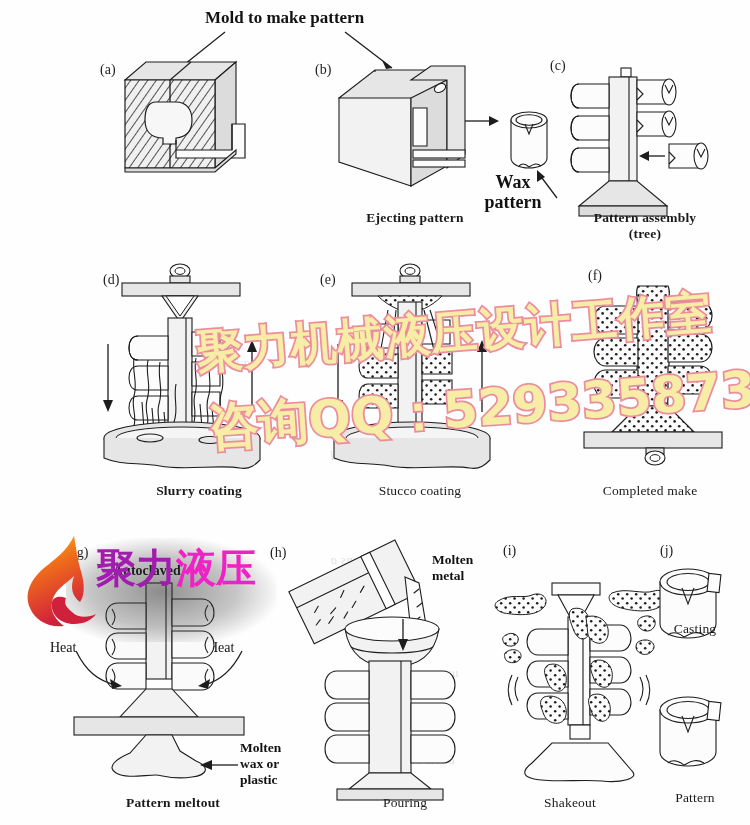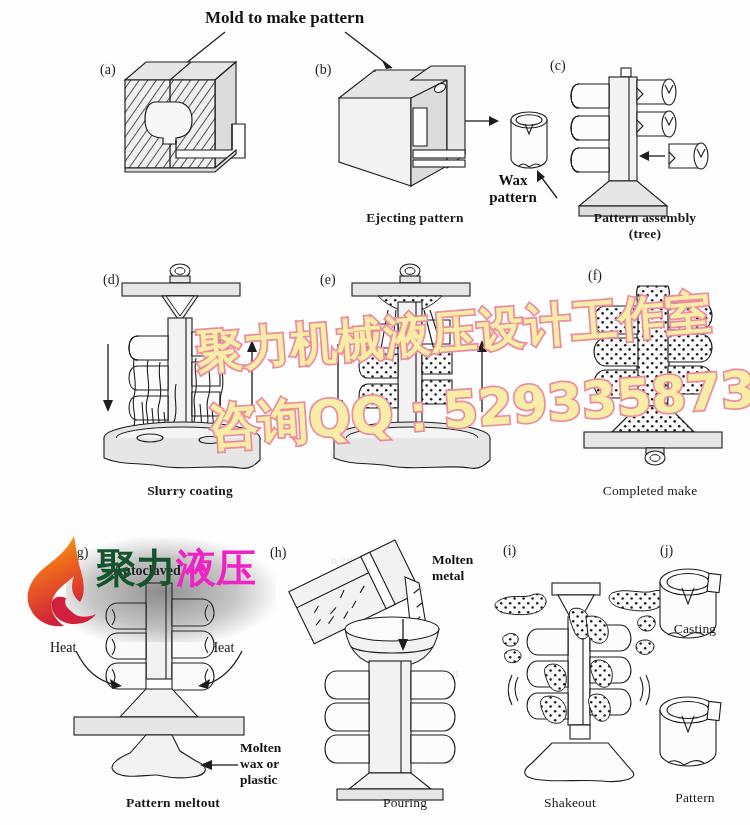--- a/index.html
+++ b/index.html
@@ -5,21 +5,21 @@
   html,body{margin:0;padding:0;background:#fff;}
   body{font-family:"Liberation Serif",serif;}
   #page{position:relative;width:750px;height:825px;background:#fefefe;overflow:hidden;}
 
   
   .abs{position:absolute;}
   .cap{position:absolute;font-family:"Liberation Serif",serif;font-size:13.5px;font-weight:700;
        color:#1a1a1a;text-align:center;white-space:pre-line;line-height:1.15;letter-spacing:.2px;}
   .cap.light{font-weight:600;}
   .plabel{position:absolute;font-family:"Liberation Serif",serif;font-size:14px;color:#1c1c1c;}
-  .anno{position:absolute;font-family:"Liberation Serif",serif;font-size:15px;color:#121212;
+  .anno{position:absolute;font-family:"Liberation Serif",serif;font-size:18px;color:#121212;
         line-height:1.12;white-space:pre-line;}
   svg{display:block;overflow:visible;}
   .ln{fill:none;stroke:#1d1d1d;stroke-width:1.1;}
   .ln2{fill:none;stroke:#1d1d1d;stroke-width:1.3;}
   .fillgrey{fill:#e6e6e6;stroke:#1d1d1d;stroke-width:1.1;}
   .fillgrey2{fill:#dcdcdc;stroke:#1d1d1d;stroke-width:1.1;}
   .fillwhite{fill:#fcfcfc;stroke:#1d1d1d;stroke-width:1.1;}
   .fillpale{fill:#f2f2f2;stroke:#1d1d1d;stroke-width:1.1;}
 
   
@@ -32,21 +32,21 @@
            color:#f7eda6;-webkit-text-stroke:3.5px #ec8d9e;paint-order:stroke fill;
            white-space:nowrap;pointer-events:none;}
   .wm1{left:196px;top:302px;font-size:46px;transform:rotate(-4.5deg);letter-spacing:1px;}
   .wm2{left:208px;top:374px;font-size:50px;transform:rotate(-4deg);letter-spacing:0px;}
 
   .logo-wrap{position:absolute;left:22px;top:528px;width:262px;height:116px;pointer-events:none;}
   .logo-haze{position:absolute;left:44px;top:10px;width:210px;height:104px;
              background:radial-gradient(ellipse at 46% 52%,rgba(40,40,40,.50) 0%,rgba(70,70,70,.30) 46%,rgba(255,255,255,0) 74%);}
   .logo-cn{position:absolute;left:74px;top:20px;font-family:"DejaVu Sans",sans-serif;
            font-weight:700;font-size:40px;white-space:nowrap;line-height:1;}
-  .logo-cn .y{color:#14532d;}
+  .logo-cn .y{color:#a21caf;}
   .logo-cn .m{color:#ef22c6;}
   .logo-tag{position:absolute;left:68px;top:78px;background:#0b0b0b;color:#f6e400;
             font-family:"DejaVu Sans",sans-serif;font-weight:700;font-size:15px;
             padding:2px 7px;letter-spacing:2px;white-space:nowrap;}
 </style>
 </head>
 <body>
 
 <div id="page">
 
@@ -212,21 +212,21 @@
 
     <ellipse cx="50" cy="176" rx="13" ry="4" class="ln" stroke-width=".9"></ellipse>
     <ellipse cx="110" cy="178" rx="11" ry="3.5" class="ln" stroke-width=".9"></ellipse>
 
     <line x1="8" y1="82" x2="8" y2="142" class="ln2"></line>
     <polygon points="8,150 3,138 13,138" fill="#1d1d1d" stroke="none"></polygon>
 
     <line x1="152" y1="150" x2="152" y2="86" class="ln2"></line>
     <polygon points="152,78 147,90 157,90" fill="#1d1d1d" stroke="none"></polygon>
   </svg>
-  <div class="cap" style="left:110px;top:483px;width:160px;text-align:center;">Slurry coating</div>
+  <div class="cap" style="left:119px;top:483px;width:160px;text-align:center;">Slurry coating</div>
 
   <div class="plabel" style="left:320px;top:272px;">(e)</div>
   <svg class="abs" style="left:330px;top:262px;width:200px;height:210px;">
     <defs>
       <pattern id="stuccoE" width="9" height="9" patternUnits="userSpaceOnUse">
         <rect width="9" height="9" fill="#fbfbfb"></rect>
         <circle cx="2.2" cy="2.2" r="1.25" fill="#1d1d1d"></circle>
         <circle cx="6.6" cy="6.4" r="1.25" fill="#1d1d1d"></circle>
       </pattern>
     </defs>
@@ -259,20 +259,21 @@
 
     <ellipse cx="82" cy="176" rx="78" ry="16" class="fillgrey"></ellipse>
     <ellipse cx="82" cy="176" rx="66" ry="11" fill="#f5f5f5" stroke="#1d1d1d" stroke-width="1"></ellipse>
     <path d="M4,176 L4,196 C22,204 40,200 60,204 C84,209 120,202 140,206 C150,208 156,202 160,198 L160,176" class="fillgrey"></path>
 
     <line x1="8" y1="82" x2="8" y2="142" class="ln2"></line>
     <polygon points="8,150 3,138 13,138" fill="#1d1d1d" stroke="none"></polygon>
     <line x1="152" y1="150" x2="152" y2="86" class="ln2"></line>
     <polygon points="152,78 147,90 157,90" fill="#1d1d1d" stroke="none"></polygon>
   </svg>
+  <div class="cap light" style="left:340px;top:483px;width:160px;font-weight:400;">Stucco coating</div>
 
   <div class="plabel" style="left:588px;top:268px;">(f)</div>
   <svg class="abs" style="left:560px;top:280px;width:190px;height:190px;">
     <defs>
       <pattern id="stuccoF" width="9" height="9" patternUnits="userSpaceOnUse">
         <rect width="9" height="9" fill="#fbfbfb"></rect>
         <circle cx="2.2" cy="2.2" r="1.3" fill="#1d1d1d"></circle>
         <circle cx="6.6" cy="6.4" r="1.3" fill="#1d1d1d"></circle>
       </pattern>
     </defs>

